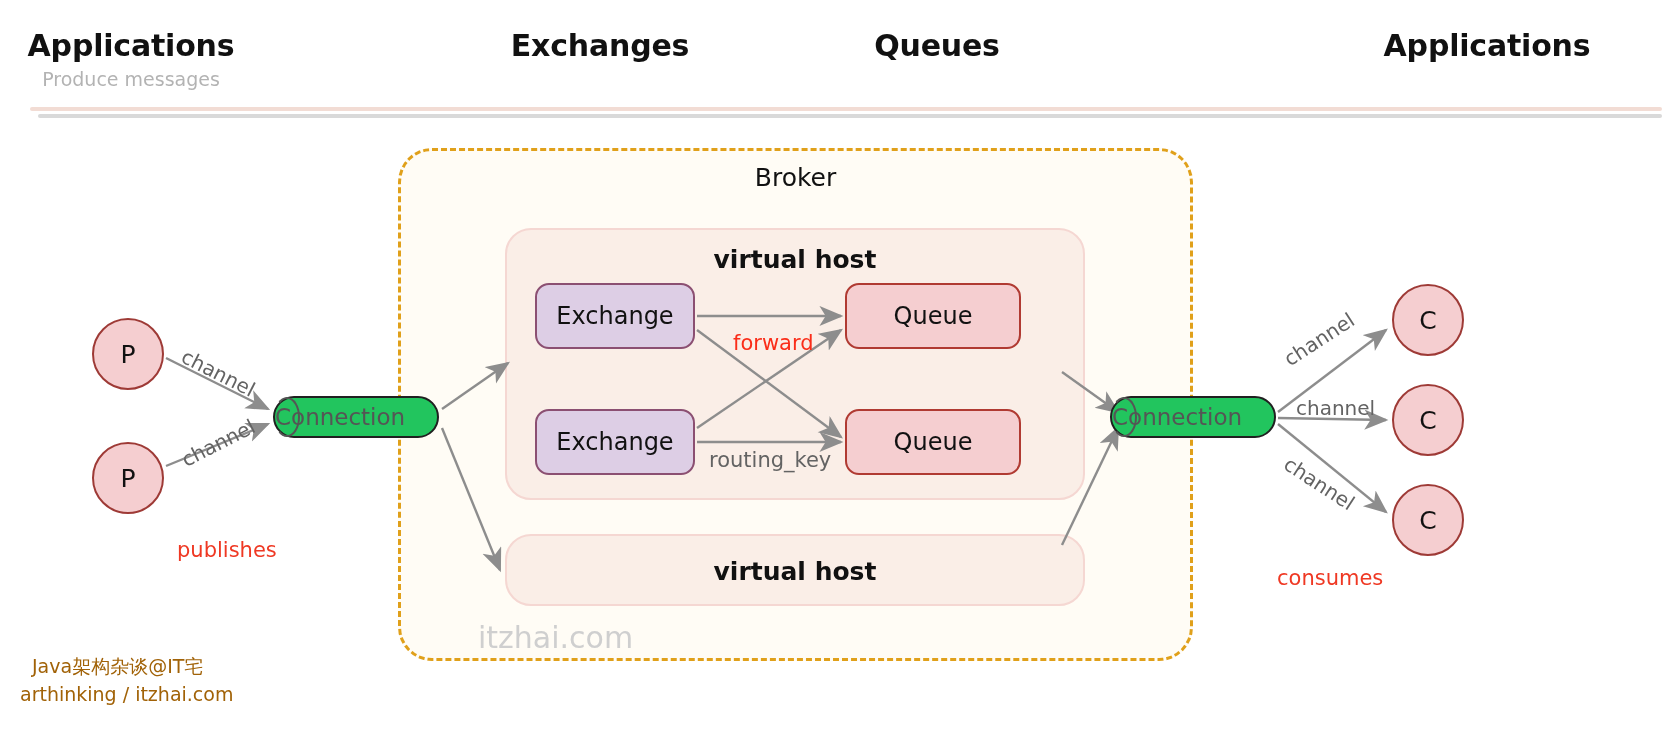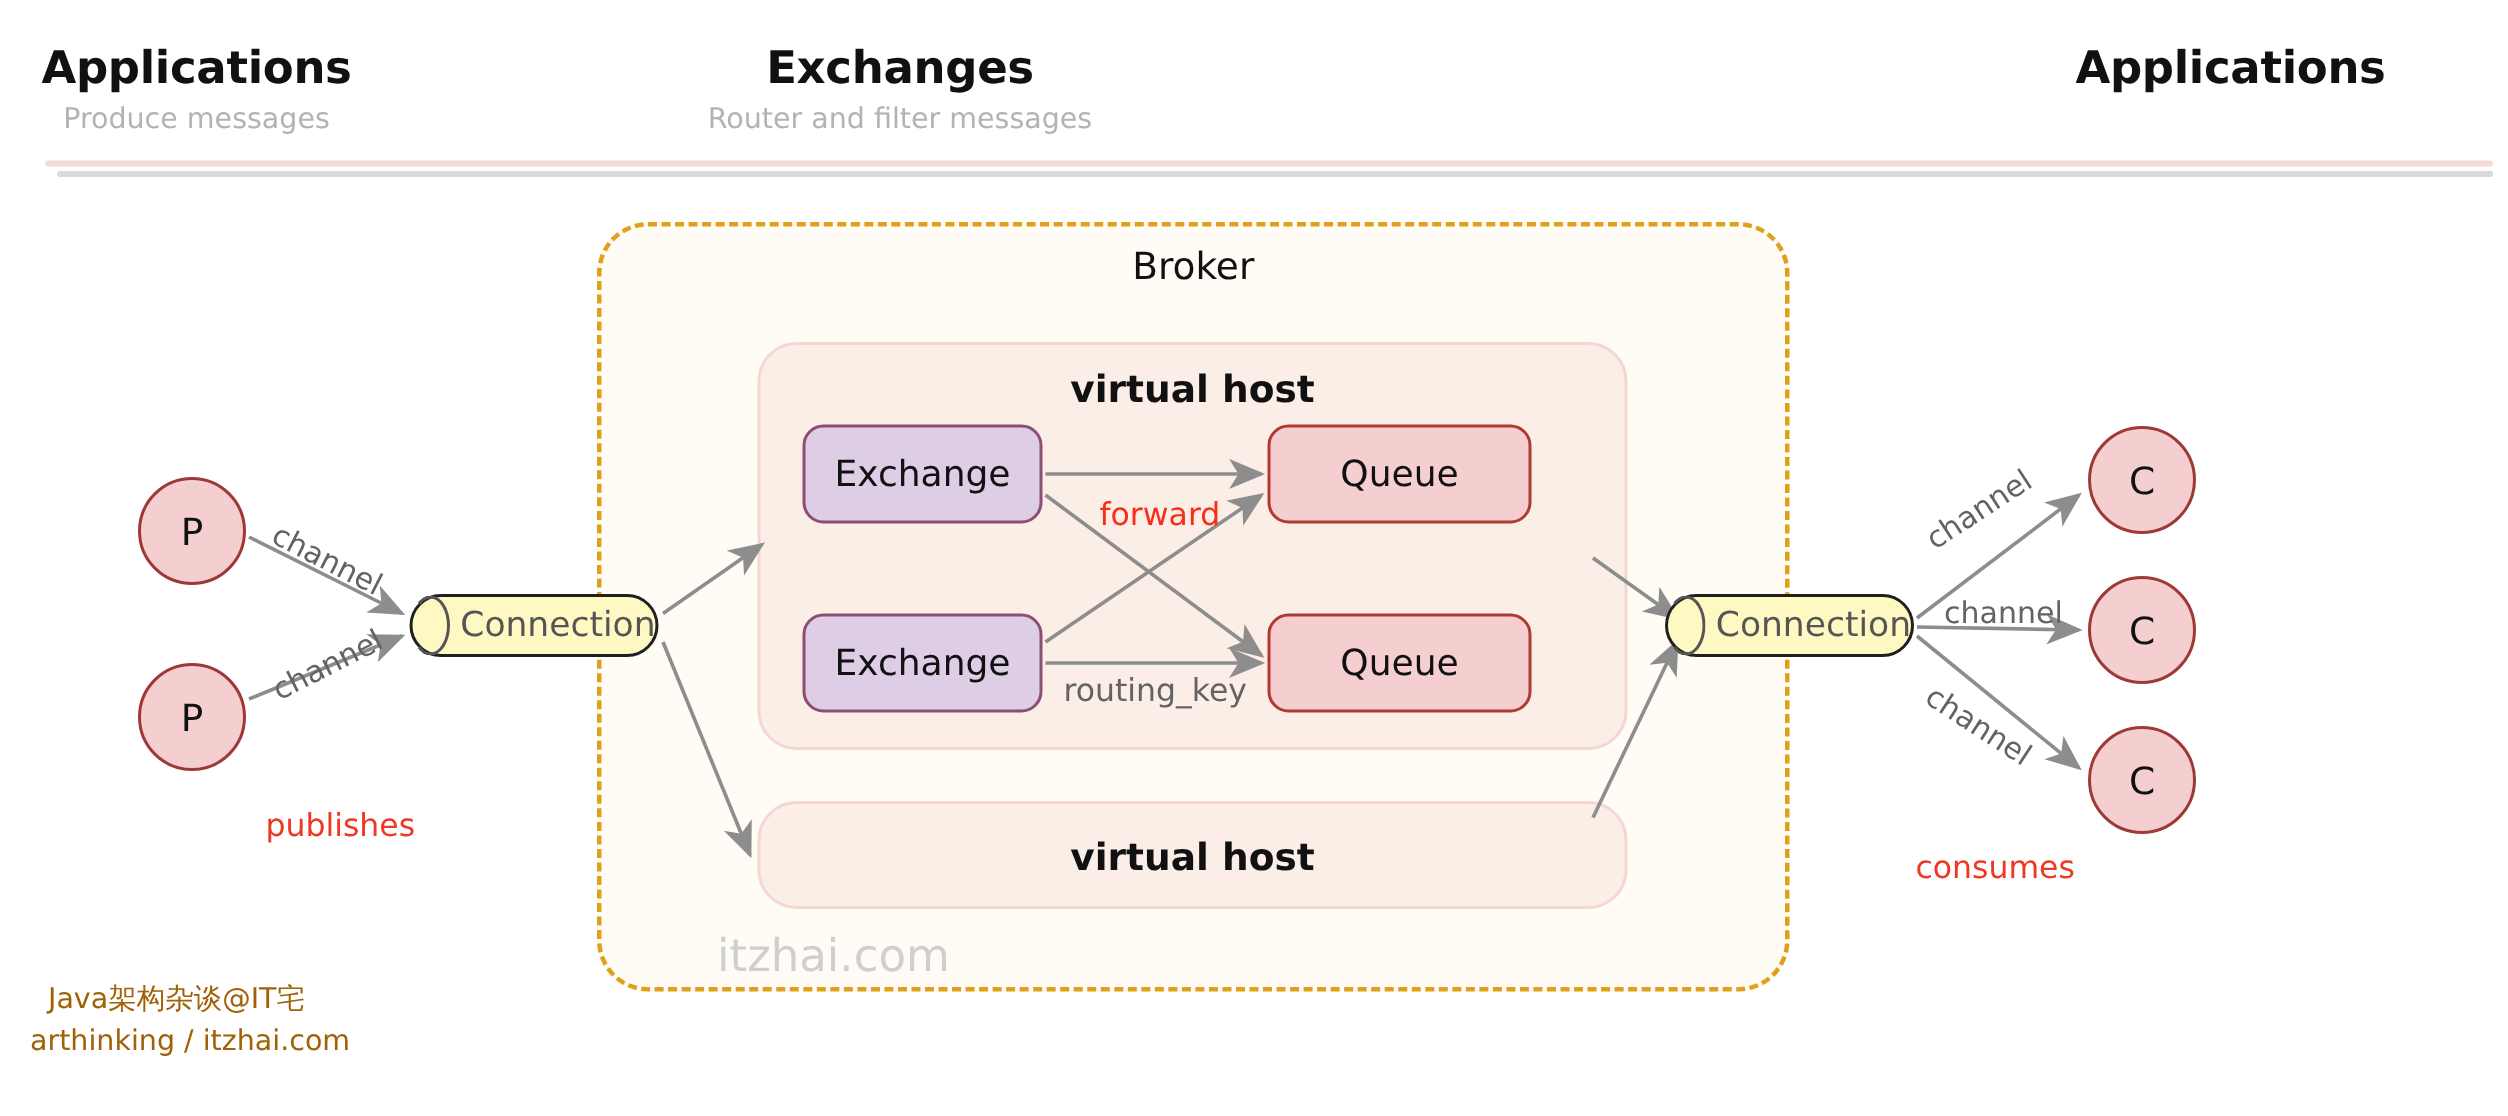--- a/index.html
+++ b/index.html
@@ -129,27 +129,27 @@
   .ex-1 { left: 535px; top: 283px; }
   .ex-2 { left: 535px; top: 409px; }
   .q-1  { left: 845px; top: 283px; }
   .q-2  { left: 845px; top: 409px; }
 
   
   .conn {
     position: absolute;
     width: 166px;
     height: 42px;
-    background: #fef9c3;
+    background: #22c55e;
     border: 2.5px solid #202020;
     border-radius: 21px;
     box-sizing: border-box;
     display: flex;
     align-items: center;
-    justify-content: flex-end;
+    justify-content: flex-start;
     font-size: 23px;
     color: #555555;
   }
   .conn .cap {
     position: absolute;
     left: -1px;
     top: -1px;
     width: 26px;
     height: 40px;
     border: 2px solid #555555;
@@ -227,24 +227,24 @@
 
 <div id="canvas">
 
   <div class="col-head" style="left:0px; top:30px; width:262px;">
     <div class="col-title">Applications</div>
     <div class="col-sub">Produce messages</div>
   </div>
 
   <div class="col-head" style="left:460px; top:30px; width:280px;">
     <div class="col-title">Exchanges</div>
-    <div class="col-sub">Router and filter messages</div>
   </div>
 
   <div class="col-head" style="left:790px; top:30px; width:294px;">
+    <div class="col-title">Queues</div>
   </div>
 
   <div class="col-head" style="left:1322px; top:30px; width:330px;">
     <div class="col-title">Applications</div>
   </div>
 
   <div class="rule-pink" style="left:30px; top:107px; width:1632px;"></div>
   <div class="rule-gray" style="left:38px; top:114px; width:1624px;"></div>
 
   <div class="broker-box"></div>

